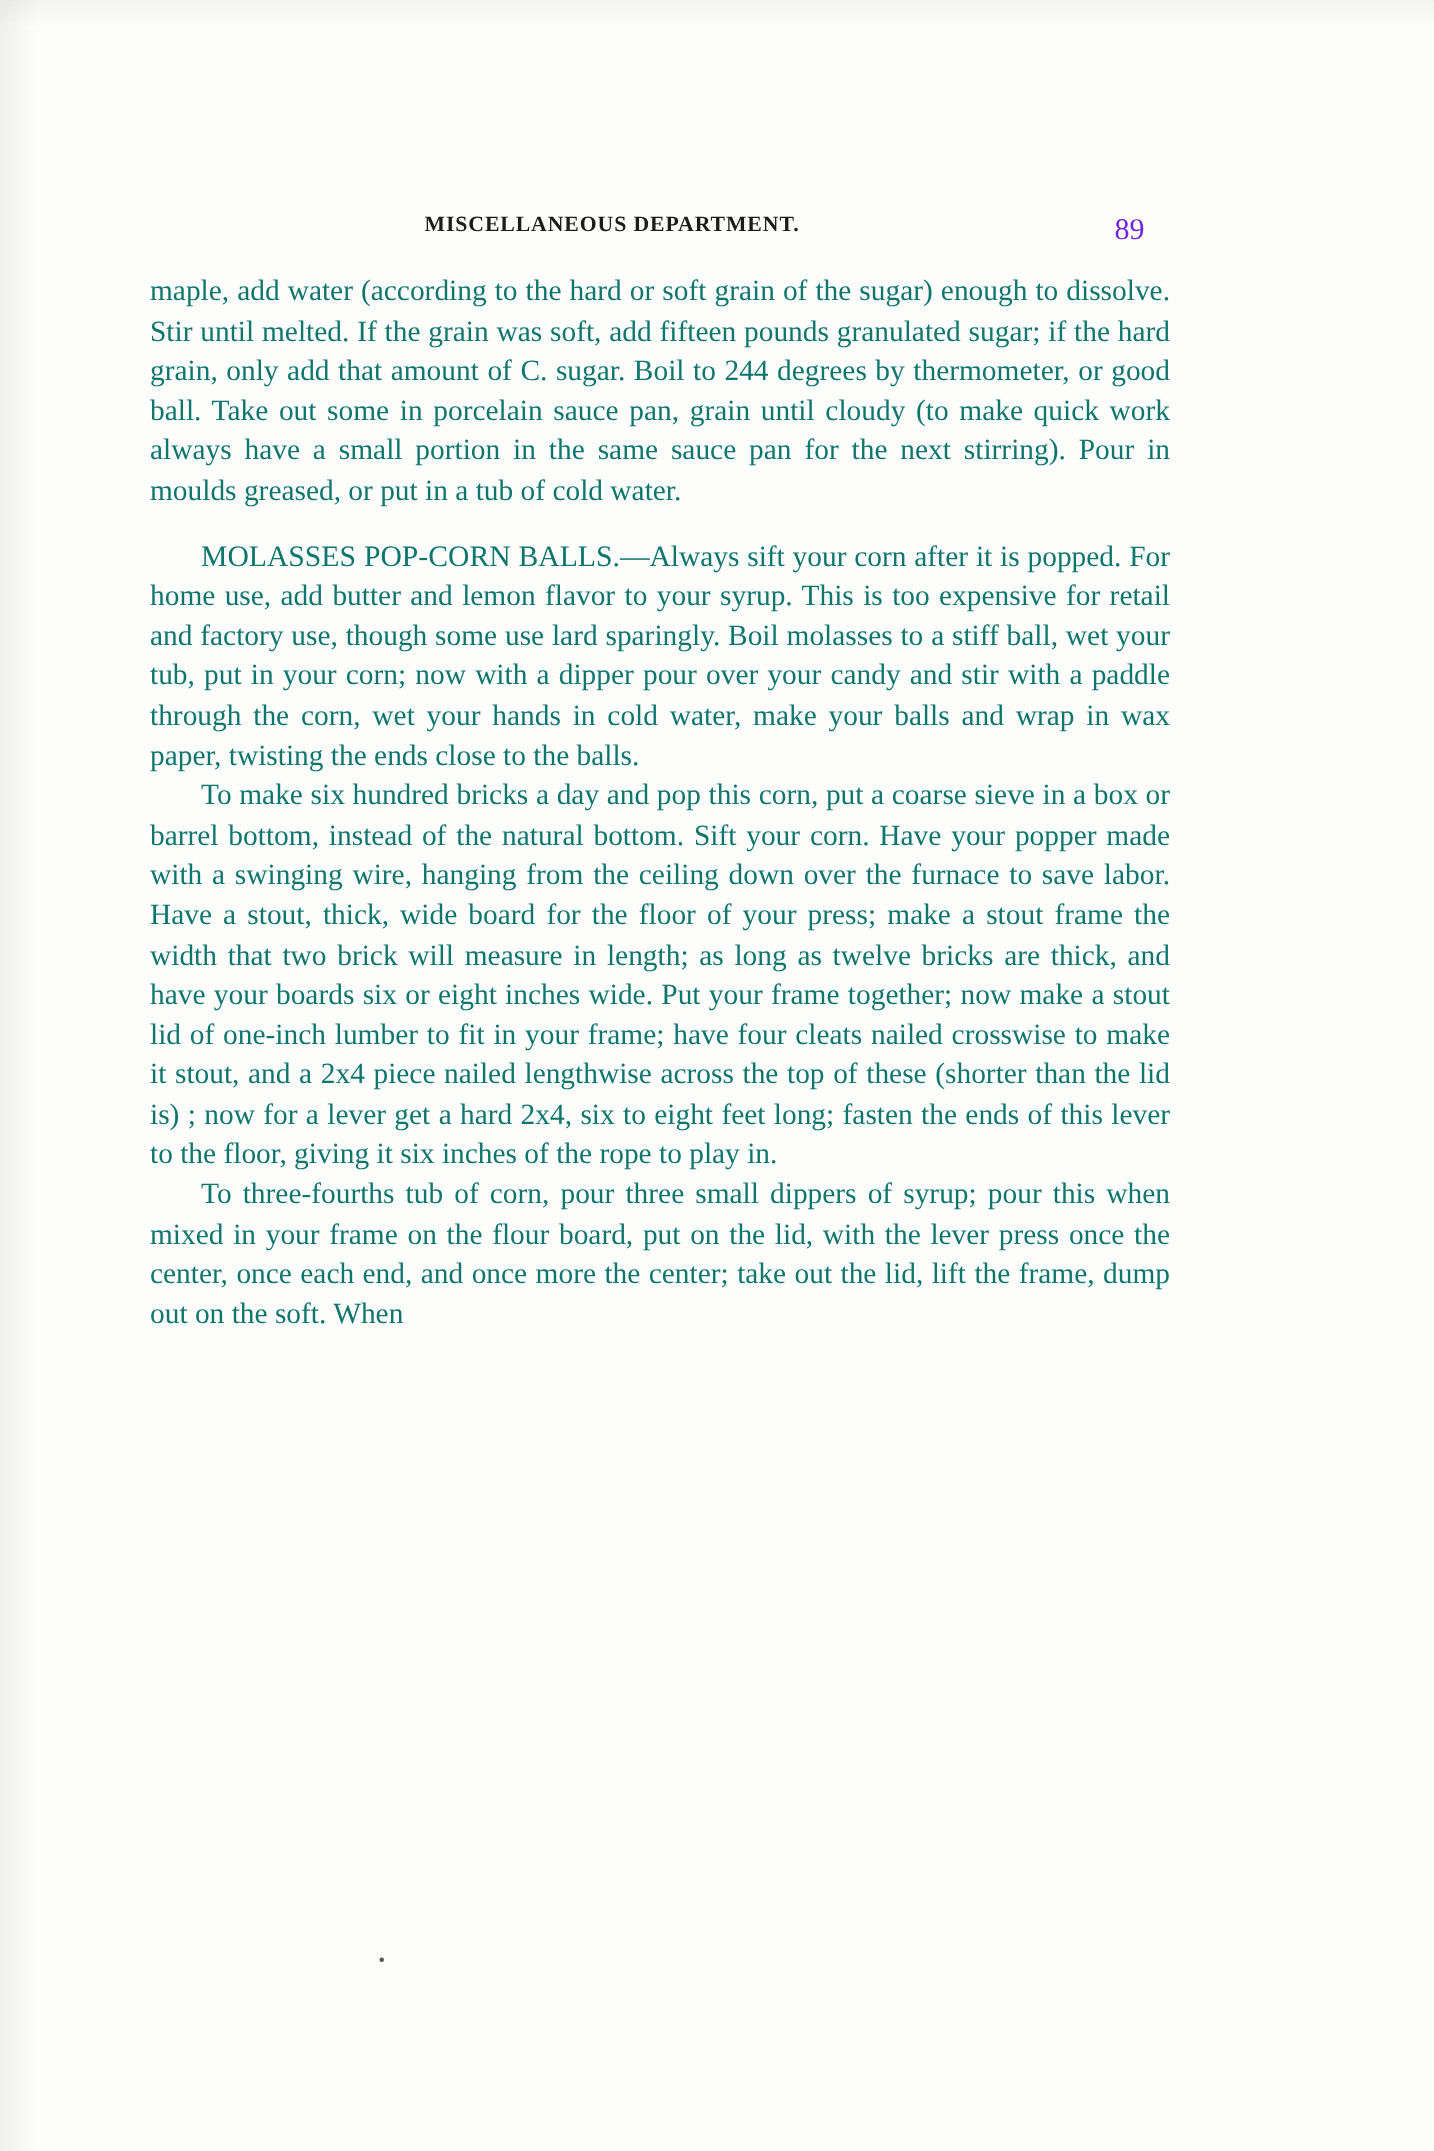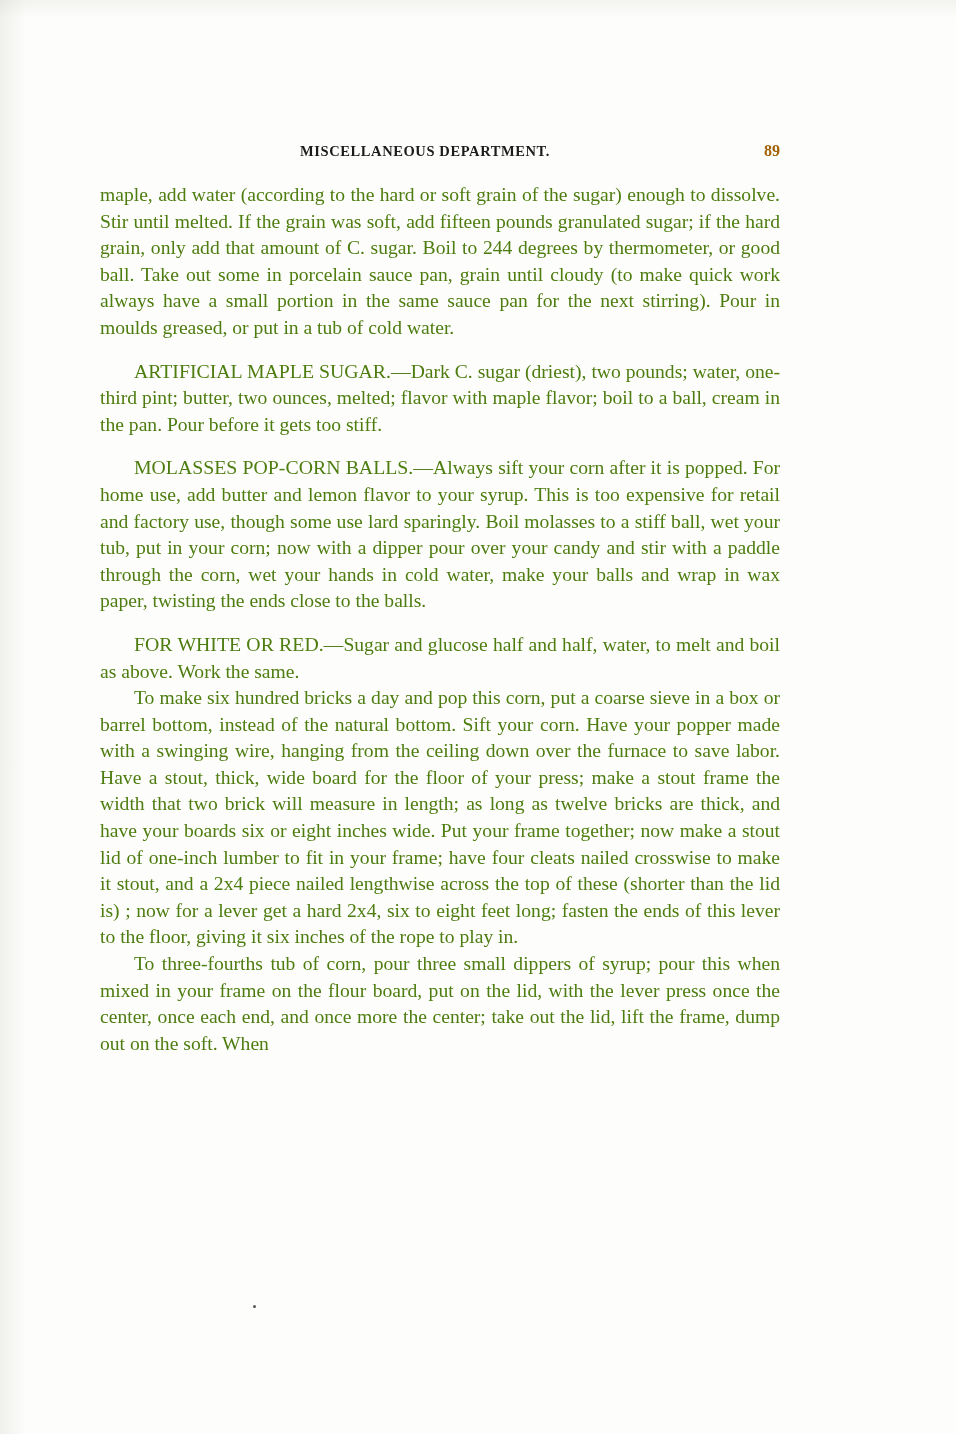--- a/index.html
+++ b/index.html
@@ -18,54 +18,54 @@
   .page {
     position: absolute;
     left: 0;
     top: 0;
     width: 956px;
     height: 1434px;
     background: #fdfdfb;
   }
   .header {
     position: absolute;
-    left: 100px;
+    left: 83px;
     top: 142px;
     width: 680px;
     display: flex;
-    align-items: flex-end;
+    align-items: flex-start;
     justify-content: space-between;
   }
   .running-head {
     font-family: "Liberation Serif", serif;
     font-size: 14.5px;
     font-weight: bold;
     letter-spacing: 0.6px;
     color: #1c1c1c;
     margin-left: 200px;
   }
   .folio {
     font-family: "Liberation Serif", serif;
-    font-size: 16px;
-    font-weight: bold;
-    color: #a16207;
+    font-size: 20px;
+    font-weight: normal;
+    color: #6d28d9;
   }
   .body {
     position: absolute;
     left: 100px;
     top: 182px;
     width: 680px;
   }
   p.para {
     margin: 0 0 0 0;
     font-size: 19.6px;
     line-height: 26.6px;
     text-align: justify;
     text-justify: inter-word;
-    color: #4d7c0f;
+    color: #0f766e;
     hyphens: none;
   }
   p.indent {
     text-indent: 34px;
   }
   p.gap {
     margin-top: 16px;
   }
   .smallcaps-lead {
     font-size: 19.8px;
@@ -110,31 +110,25 @@
     <div class="running-head">MISCELLANEOUS DEPARTMENT.</div>
     <div class="folio">89</div>
   </div>
 
   <div class="body">
 
     <p class="para">
       <span>maple, add water (according to the hard or soft grain of the sugar) enough to dissolve. Stir until melted. If the grain was soft, add fifteen pounds granulated sugar; if the hard grain, only add that amount of C. sugar. Boil to 244 degrees by thermometer, or good ball. Take out some in porcelain sauce pan, grain until cloudy (to make quick work always have a small portion in the same sauce pan for the next stirring). Pour in moulds greased, or put in a tub of cold water.</span>
     </p>
 
-    <p class="para indent gap">
-      <span class="smallcaps-lead">ARTIFICIAL MAPLE SUGAR.—</span><span>Dark C. sugar (driest), two pounds; water, one-third pint; butter, two ounces, melted; flavor with maple flavor; boil to a ball, cream in the pan. Pour before it gets too stiff.</span>
-    </p>
 
     <p class="para indent gap">
       <span class="smallcaps-lead">MOLASSES POP-CORN BALLS.—</span><span>Always sift your corn after it is popped. For home use, add butter and lemon flavor to your syrup. This is too expensive for retail and factory use, though some use lard sparingly. Boil molasses to a stiff ball, wet your tub, put in your corn; now with a dipper pour over your candy and stir with a paddle through the corn, wet your hands in cold water, make your balls and wrap in wax paper, twisting the ends close to the balls.</span>
     </p>
 
-    <p class="para indent gap">
-      <span class="smallcaps-lead">FOR WHITE OR RED.—</span><span>Sugar and glucose half and half, water, to melt and boil as above. Work the same.</span>
-    </p>
 
     <p class="para indent">
       <span>To make six hundred bricks a day and pop this corn, put a coarse sieve in a box or barrel bottom, instead of the natural bottom. Sift your corn. Have your popper made with a swinging wire, hanging from the ceiling down over the furnace to save labor. Have a stout, thick, wide board for the floor of your press; make a stout frame the width that two brick will measure in length; as long as twelve bricks are thick, and have your boards six or eight inches wide. Put your frame  together; now make a stout lid of one-inch lumber to fit in your frame; have four cleats nailed crosswise to make it stout, and a 2x4 piece nailed lengthwise across the top of these (shorter than the lid is) ; now for a lever get a hard 2x4, six to eight feet long; fasten the ends of this lever to the floor, giving it six inches of the rope to play in.</span>
     </p>
 
 
     <p class="para indent">
       <span>To three-fourths tub of corn, pour three small dippers of syrup; pour this when mixed in your frame on the flour board, put on the lid, with the lever press once the center, once each end, and once more the center; take out the lid, lift the frame, dump out on the soft. When</span>
     </p>
 

